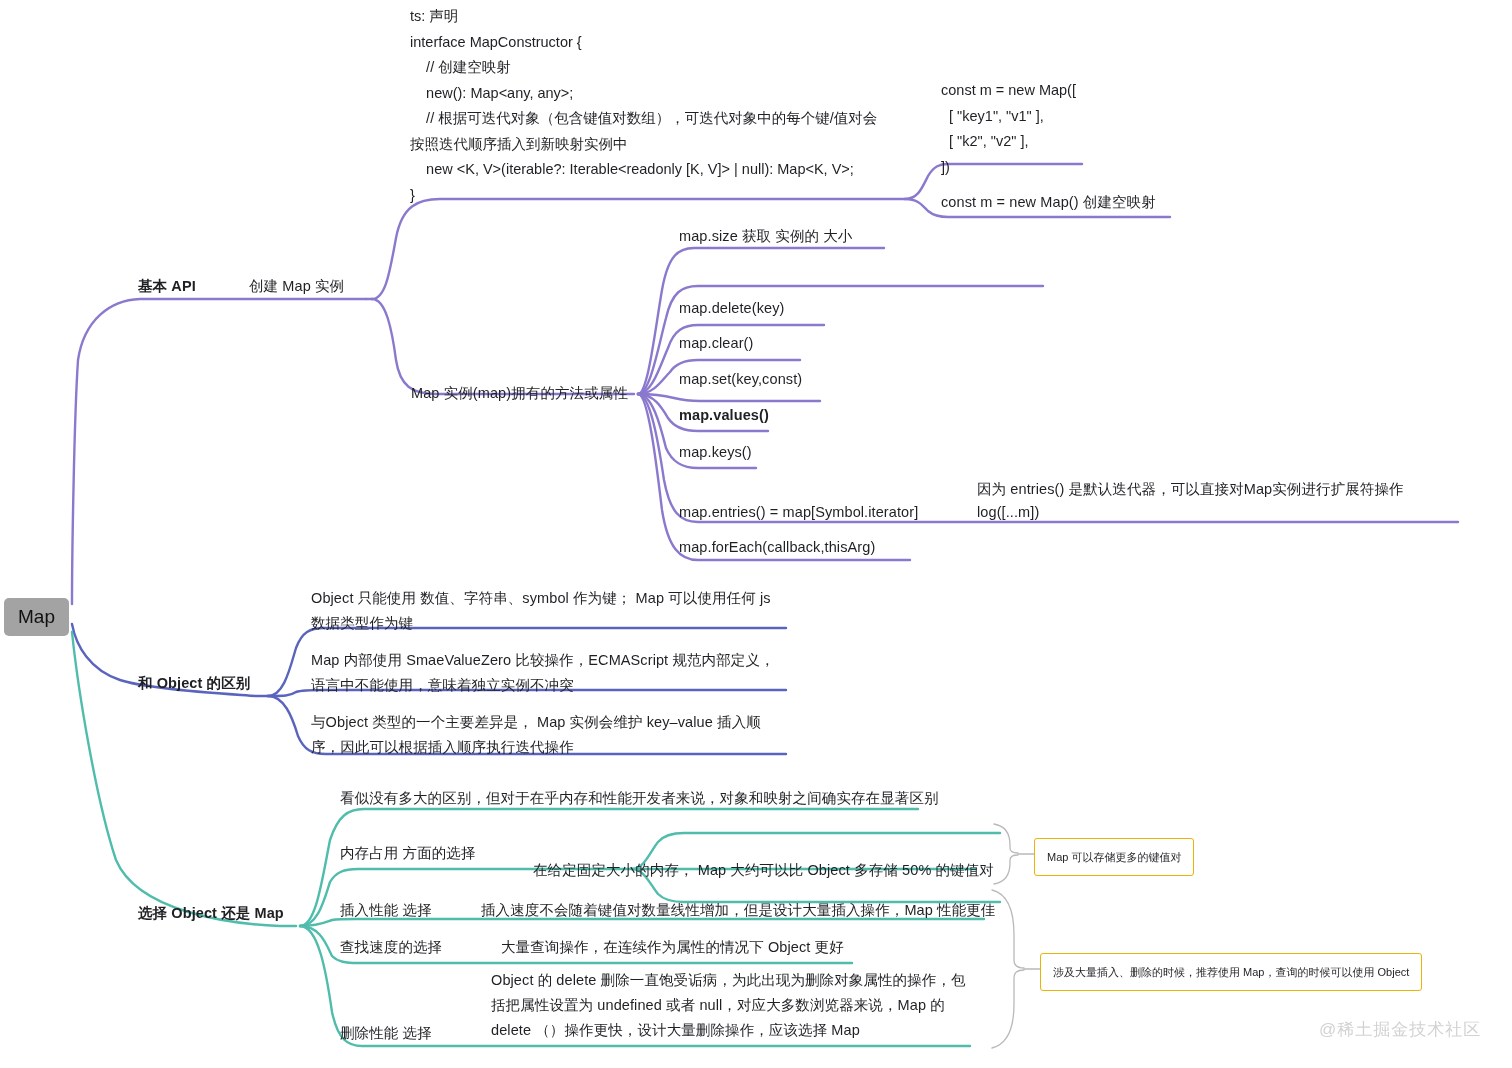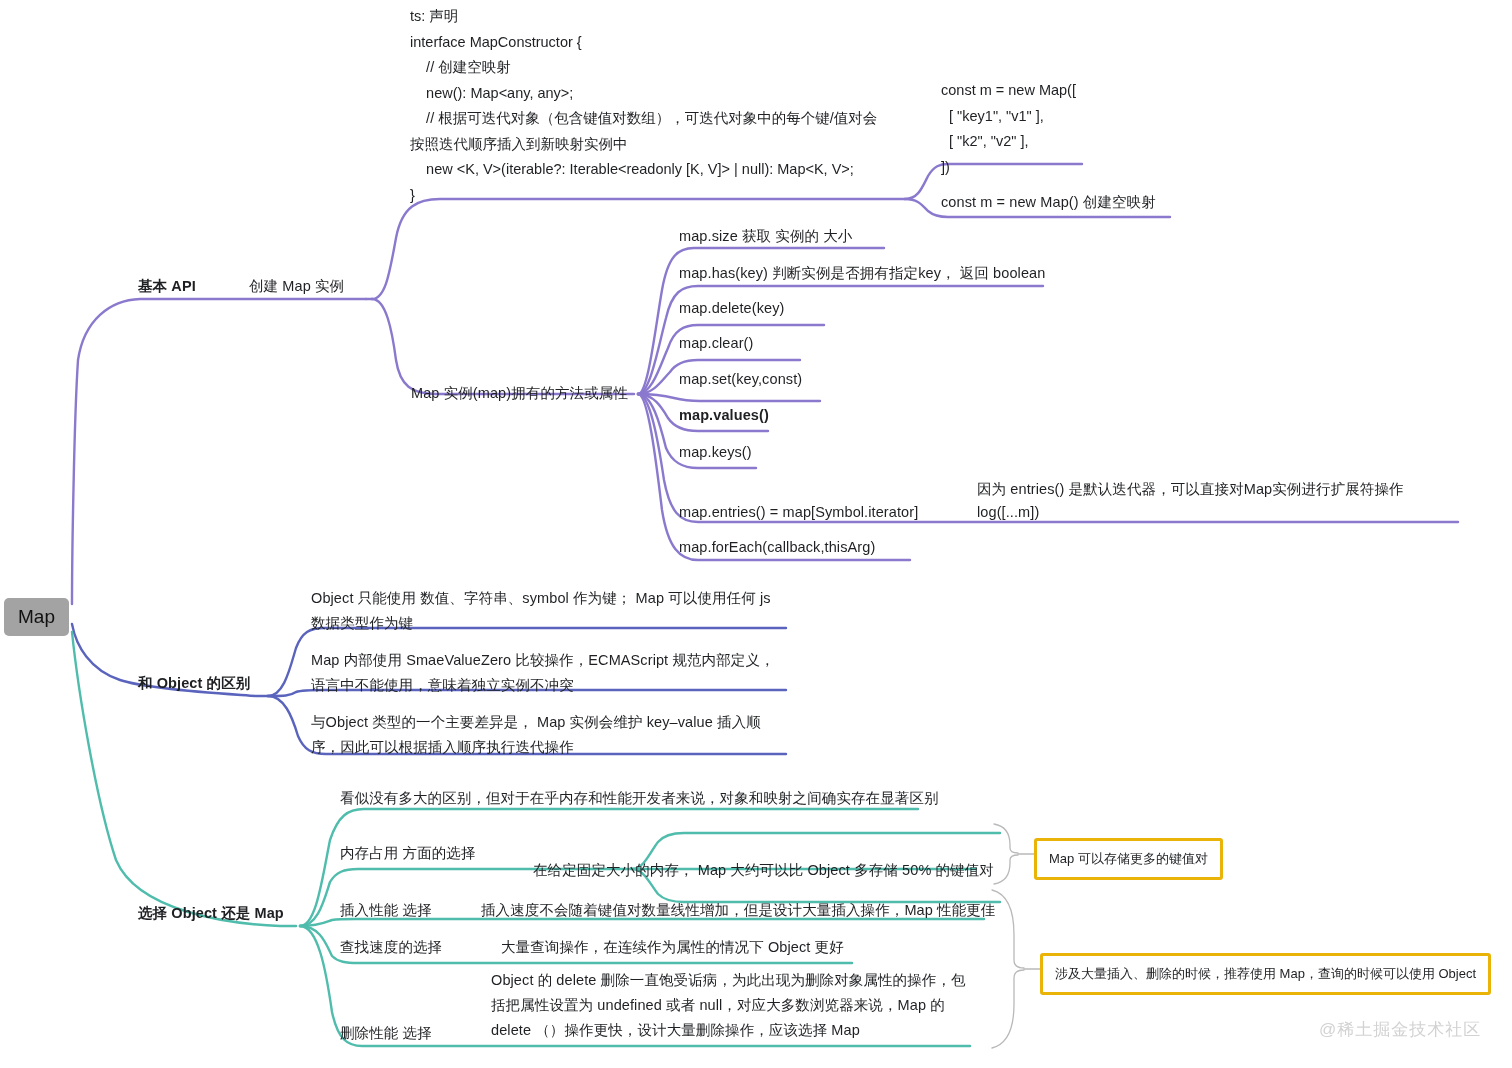--- a/index.html
+++ b/index.html
@@ -26,25 +26,25 @@
     background:#a3a3a3;
     border-radius:5px;
     padding:7px 14px;
     font-size:19px;
     line-height:24px;
     color:#111;
   }
   .b1{font-weight:bold;}
   .boxed{
     position:absolute;
-    border:3px solid #eab308;
+    border:1px solid #eab308;
     border-radius:3px;
     background:#fff;
     padding:7px 12px;
-    font-size:13px;
+    font-size:11px;
     line-height:22px;
     color:#1f2023;
     white-space:pre;
   }
   .code{
     position:absolute;
     font-size:14.5px;
     line-height:25.5px;
     white-space:pre;
     color:#1f2023;
@@ -134,21 +134,20 @@
   <div class="code" style="left:941px;top:78px;">const m = new Map([
   [ "key1", "v1" ],
   [ "k2", "v2" ],
 ])</div>
 
   <div class="node" style="left:941px;top:190px;">const m = new Map() 创建空映射</div>
 
   <div class="node" style="left:411px;top:381px;">Map 实例(map)拥有的方法或属性</div>
 
   <div class="node" style="left:679px;top:224px;">map.size 获取 实例的 大小</div>
-  <div class="node" style="left:679px;top:261px;">map.has(key) 判断实例是否拥有指定key， 返回 boolean</div>
   <div class="node" style="left:679px;top:296px;">map.delete(key)</div>
   <div class="node" style="left:679px;top:331px;">map.clear()</div>
   <div class="node" style="left:679px;top:367px;">map.set(key,const)</div>
   <div class="node" style="left:679px;top:403px;font-weight:bold;">map.values()</div>
   <div class="node" style="left:679px;top:440px;">map.keys()</div>
   <div class="node" style="left:679px;top:500px;">map.entries() = map[Symbol.iterator]</div>
   <div class="node" style="left:679px;top:535px;">map.forEach(callback,thisArg)</div>
 
   <div class="node" style="left:977px;top:477px;">因为 entries() 是默认迭代器，可以直接对Map实例进行扩展符操作</div>
   <div class="node" style="left:977px;top:500px;">log([...m])</div>

